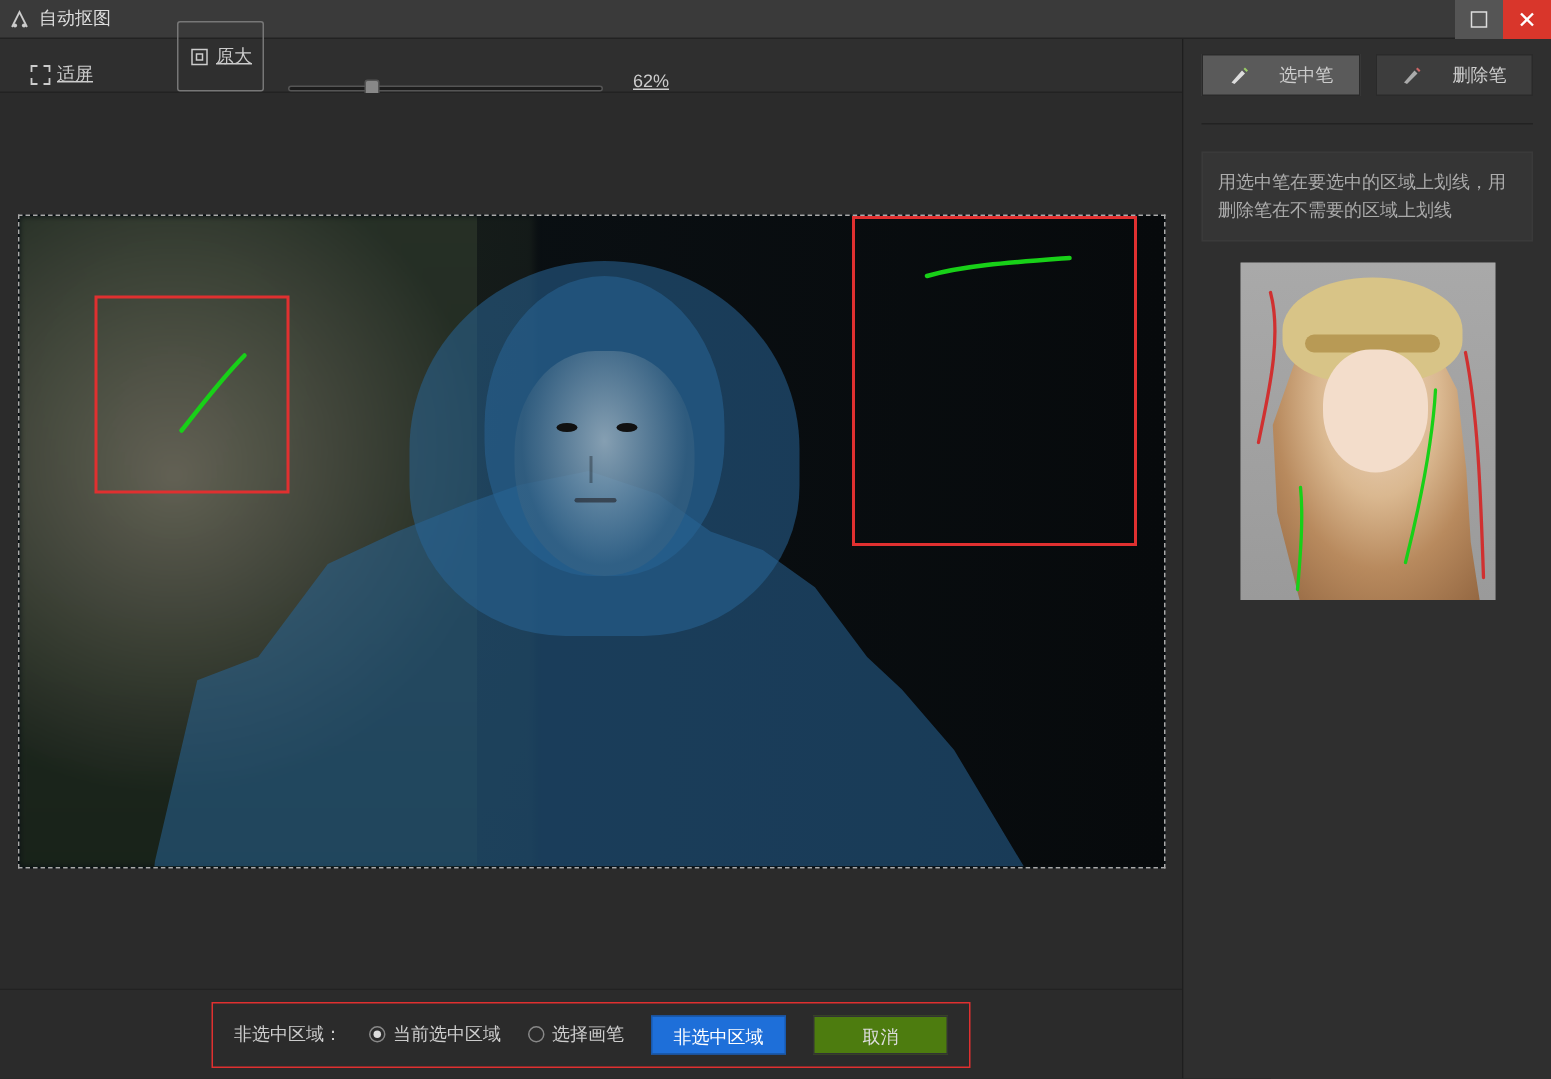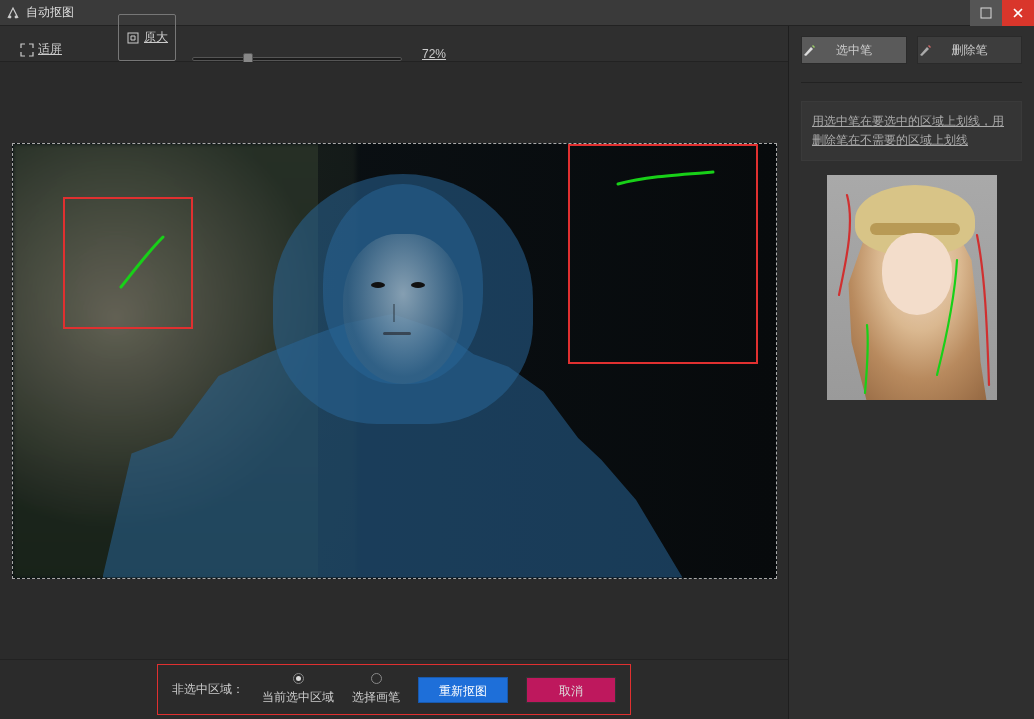--- a/index.html
+++ b/index.html
@@ -131,51 +131,50 @@
     height:60px; background:#2b2b2b;
     border-top:1px solid #222;
     display:flex; align-items:center; justify-content:center;
   }
   .bottom-inner {
     border:1px solid #e03030;
     padding:8px 14px;
     display:flex; align-items:center; gap:18px;
   }
   .radio {
-    display:inline-flex; align-items:center; gap:5px; cursor:pointer;flex-direction:column;
+    display:inline-flex; align-items:center; gap:5px; cursor:pointer;
   }
   .radio-dot {
     width:11px; height:11px; border-radius:50%;
     border:1px solid #888; display:inline-flex;
     align-items:center; justify-content:center;
   }
   .radio.checked .radio-dot::after{
     content:""; width:5px; height:5px; border-radius:50%; background:#ddd;
   }
   .btn {
     min-width:90px; height:26px; line-height:26px; text-align:center;
     cursor:pointer; font-size:12px;
-    background:#be185d; color:#ddd;
+    background:#4d7c0f; color:#ddd;
     border:1px solid #333;
   }
   .btn.primary { background:#1e6fd9; color:#fff; border-color:#1859ad;}
 
   
   .rp-section-title { color:#ccc; margin:12px 0 10px; }
   .brush-btns { display:flex; gap:10px; }
   .brush-btn {
-    flex:1; height:28px; display:flex; align-items:center; 
+    flex:1; height:28px; display:flex; align-items:center; justify-content:center;
     gap:20px; background:#3d3d3d; border:1px solid #2a2a2a; cursor:pointer;
   }
   .brush-btn.active { background:#5a5a5a; }
   .hint {
     font-size:12px; color:#aaa; line-height:1.6;
     border:1px solid #3a3a3a; padding:10px; background:#353535;
     margin-top:4px;
-    text-decoration:underline;
   }
   .example {
     margin-top:14px; position:relative;
     width:170px; height:225px; margin-left:auto; margin-right:auto;
     background:#888; overflow:hidden;
   }
   .ex-bg {
     position:absolute; inset:0;
     background: linear-gradient(180deg, #a9a9a9 0%, #9a9a9a 100%);
   }
@@ -247,21 +246,21 @@
           <svg width="14" height="14" viewBox="0 0 14 14">
               <rect x="2" y="2" width="10" height="10" fill="none" stroke="#ccc" stroke-width="1"></rect>
               <path d="M5 5h4v4H5z" fill="none" stroke="#ccc" stroke-width="1"></path>
             </svg>
         </span>
         <span>原大</span>
       </div>
       <div class="slider">
         <div class="slider-thumb"></div>
       </div>
-      <span class="zoomval">72%</span>
+      <span class="zoomval">62%</span>
 
     </div>
 
     <div class="canvas-wrap">
       <div class="canvas-frame">
         <div class="bg-blur"></div>
         <div class="bg-dark"></div>
         <div class="hood overlay-sel"></div>
         <div class="figure-head overlay-sel"></div>
         <div class="figure-body overlay-sel"></div>
@@ -288,21 +287,21 @@
         <span>非选中区域：</span>
         <span class="radio checked">
           <span class="radio-dot"></span>
           <span>当前选中区域</span>
         </span>
         <span class="radio">
           <span class="radio-dot"></span>
           <span>选择画笔</span>
         </span>
         <div class="btn primary">
-          <span>重新抠图</span>
+          <span>非选中区域</span>
         </div>
         <div class="btn">
           <span>取消</span>
         </div>
       </div>
     </div>
   </div>
 
   <div class="right">
     <div class="brush-btns">

